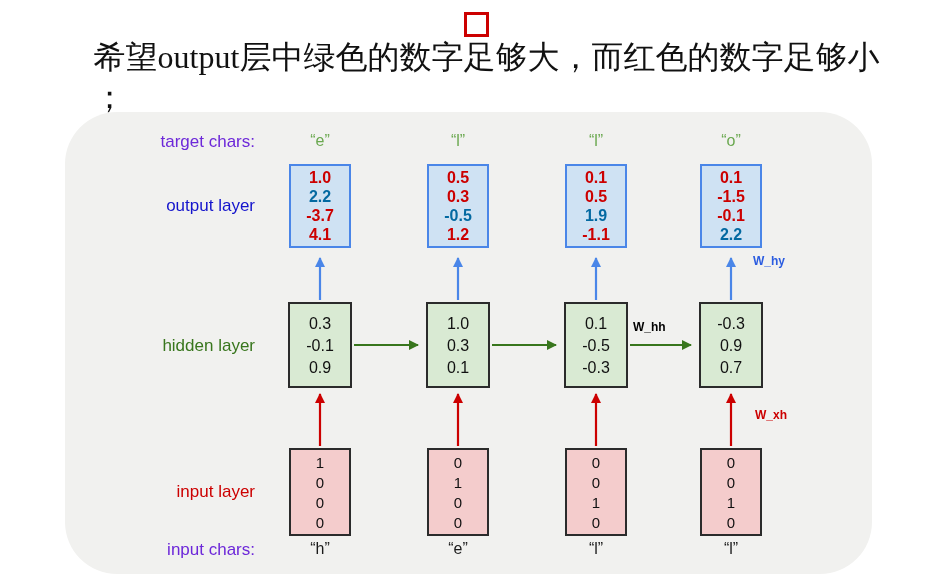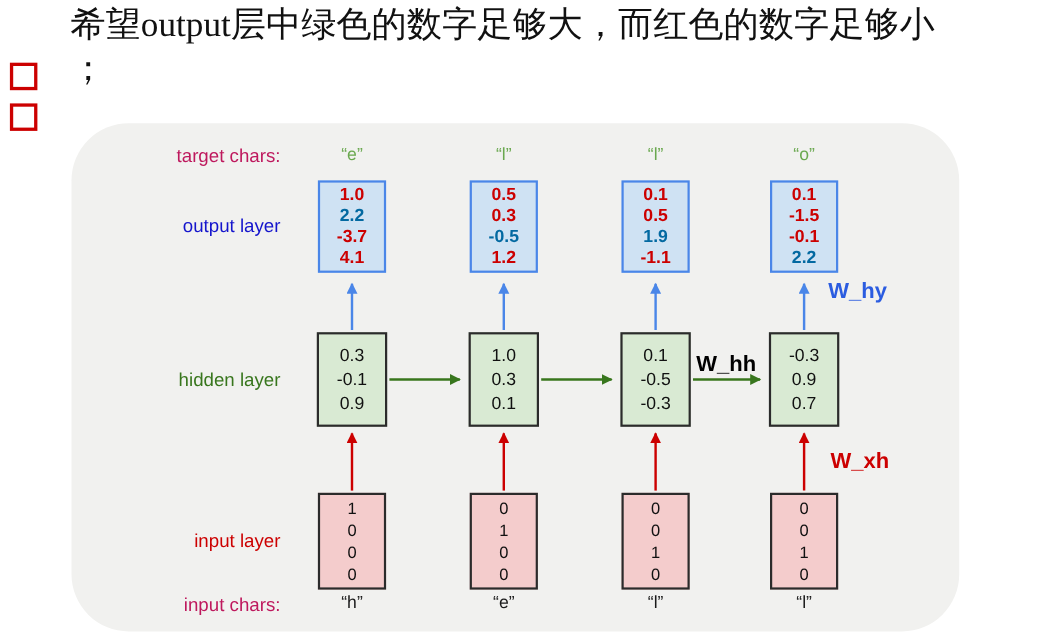--- a/index.html
+++ b/index.html
@@ -4,41 +4,41 @@
 <style>
   html,body { margin:0; padding:0; }
   body {
     width:943px; height:584px; background:#ffffff; overflow:hidden;
     font-family:"Liberation Sans", sans-serif;
   }
   .page { position:relative; width:943px; height:584px; background:#ffffff; }
 
   
   .bullets { position:absolute; left:0; top:2px; width:943px; z-index:1; }
-  .bullet { display:flex; align-items:flex-end; }
+  .bullet { display:flex; align-items:center;flex-direction:column; }
   .bullet + .bullet { margin-top:2px; }
   .bullet-sq {
     flex:none; width:19px; height:19px; border:3px solid #cc0000;
     margin:10px 0 0 9px; background:#ffffff;
   }
   .bullet-txt {
     margin-left:30px; color:#111111;
     font-family:"Liberation Serif","DejaVu Serif",serif;
     font-size:32px; line-height:40px;
   }
   .bullet-txt span { display:block; }
 
   
   .diagram {
     position:absolute; left:65px; top:112px; width:807px; height:462px;
     background:#f1f1ef; border-radius:52px; z-index:2;
   }
   .rowlabel, .layer-label {
     position:absolute; left:30px; width:160px; text-align:right;
-    font-size:17px; color:#be185d; white-space:nowrap;
+    font-size:17px; color:#6d28d9; white-space:nowrap;
   }
   .lbl-target { top:20px; }
   .lbl-output { top:84px;  color:#1414cc; }
   .lbl-hidden { top:224px; color:#38761d; }
   .lbl-input  { top:370px; color:#cc0000; }
   .lbl-inchars{ top:428px; }
 
   .char { position:absolute; width:62px; text-align:center; font-size:16px; }
   .target-char { top:20px;  color:#6aa84f; }
   .input-char  { top:428px; color:#1a1a1a; }
@@ -58,21 +58,21 @@
     background:#d9ead3; border:2px solid #2b2b2b; padding-top:9px;
   }
   .hidden-box .cell { font-size:16px; line-height:22px; color:#111111; }
 
   .input-box {
     top:336px; width:62px; height:88px;
     background:#f4cccc; border:2px solid #2b2b2b; padding-top:3px;
   }
   .input-box .cell { font-size:15px; line-height:20px; color:#111111; }
 
-  .weight { position:absolute; font-size:20px; font-weight:700; white-space:nowrap; }
+  .weight { position:absolute; font-size:12px; font-weight:700; white-space:nowrap; }
   .w-hy { left:688px; top:142px; color:#2b5ce0; }
   .w-hh { left:568px; top:208px; color:#000000; }
   .w-xh { left:690px; top:296px; color:#cc0000; }
 
   .arrows { position:absolute; left:0; top:0; pointer-events:none; }
 </style>
 </head>
 <body>
 
 <div class="page">

